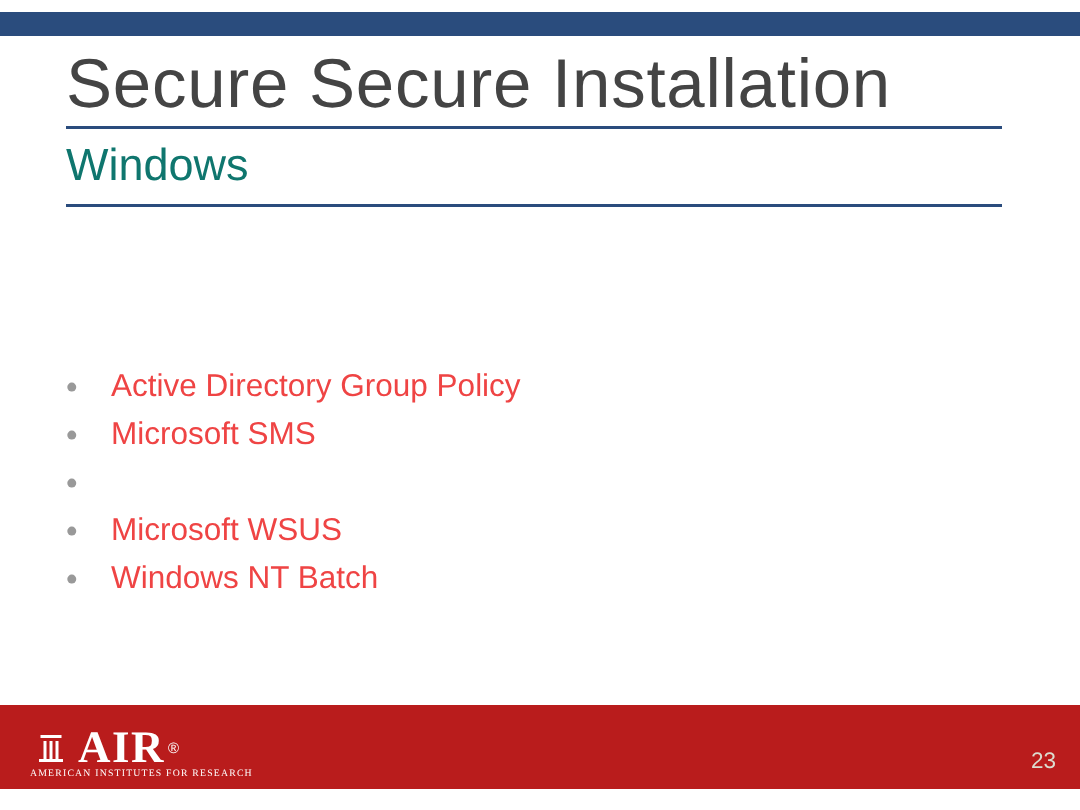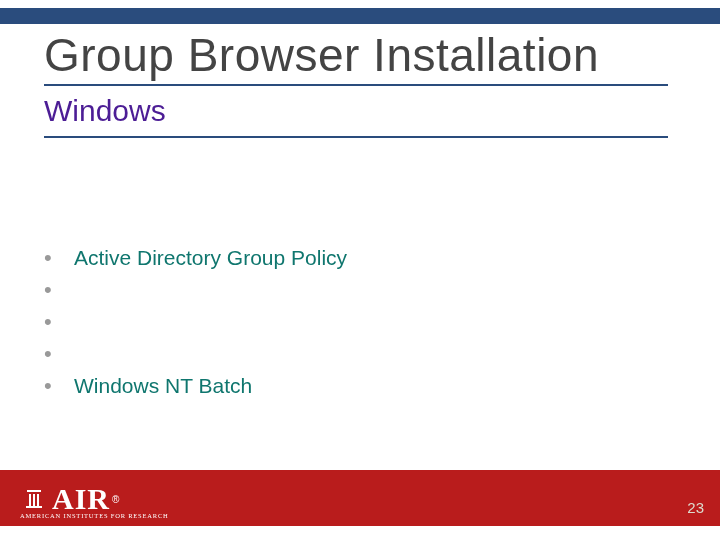--- a/index.html
+++ b/index.html
@@ -1,56 +1,58 @@
 <!DOCTYPE html>
 <html><head>
 <meta charset="utf-8">
 <style>
   * { margin: 0; padding: 0; box-sizing: border-box; }
   html, body { width: 720px; height: 540px; font-family: Arial, Helvetica, sans-serif; background: #fff; }
   .slide { width: 720px; height: 540px; position: relative; background: #fff; }
   .top-band { position: absolute; top: 8px; left: 0; width: 720px; height: 16px; background: #2a4c7d; }
   .title { position: absolute; top: 28px; left: 44px; font-size: 46px; color: #444; font-weight: 400; letter-spacing: 0.5px; border-bottom: 2px solid #2a4c7d; padding-bottom: 2px; width: 624px; }
-  .subtitle { position: absolute; top: 94px; left: 44px; font-size: 30px; color: #4c1d95; font-weight: 400; border-bottom: 2px solid #2a4c7d; padding-bottom: 8px; width: 624px; }
+  .subtitle { position: absolute; top: 94px; left: 44px; font-size: 30px; color: #0f766e; font-weight: 400; border-bottom: 2px solid #2a4c7d; padding-bottom: 8px; width: 624px; }
   .body-heading { position: absolute; top: 162px; left: 44px; width: 624px; font-size: 27px; font-weight: 700; color: #222; line-height: 1.25; }
   .bullets { position: absolute; top: 244px; left: 44px; width: 624px; }
   .bullet-row { display: flex; align-items: flex-start; margin-bottom: 4px; }
   .bullet-dot { color: #999; font-size: 22px; line-height: 28px; width: 30px; text-align: left; }
-  .bullet-text { font-size: 21px; color: #0f766e; line-height: 28px; }
+  .bullet-text { font-size: 21px; color: #ef4444; line-height: 28px; }
   .footer { position: absolute; bottom: 14px; left: 0; width: 720px; height: 56px; background: #b91c1c; }
   .logo { position: absolute; left: 20px; top: 12px; display: flex; align-items: center; color: #fff; }
   .logo-mark { width: 28px; height: 28px; display: flex; align-items: center; justify-content: center; margin-right: 4px; }
   .logo-text { font-family: "Times New Roman", Times, serif; font-size: 30px; font-weight: 700; letter-spacing: 1px; }
   .logo-reg { font-size: 10px; vertical-align: top; margin-left: 2px; font-family: Arial, sans-serif; }
   .logo-sub { position: absolute; left: 20px; top: 42px; color: #fff; font-size: 6.5px; letter-spacing: 0.8px; font-family: "Times New Roman", Times, serif; }
   .page-num { position: absolute; right: 16px; bottom: 10px; color: #dcdccf; font-size: 15px; margin-top: 48px; }
 </style>
 </head>
 <body>
 
 <div class="slide">
   <div class="top-band"></div>
 
-  <div class="title">Group Browser Installation</div>
+  <div class="title">Secure Secure Installation</div>
   <div class="subtitle">Windows</div>
 
 
   <div class="bullets">
     <div class="bullet-row">
       <span class="bullet-dot">•</span>
       <span class="bullet-text">Active Directory Group Policy</span>
     </div>
     <div class="bullet-row">
       <span class="bullet-dot">•</span>
+      <span class="bullet-text">Microsoft SMS</span>
     </div>
     <div class="bullet-row">
       <span class="bullet-dot">•</span>
     </div>
     <div class="bullet-row">
       <span class="bullet-dot">•</span>
+      <span class="bullet-text">Microsoft WSUS</span>
     </div>
     <div class="bullet-row">
       <span class="bullet-dot">•</span>
       <span class="bullet-text">Windows NT Batch</span>
     </div>
   </div>
 
   <div class="footer">
     <div class="logo">
       <span class="logo-mark">

